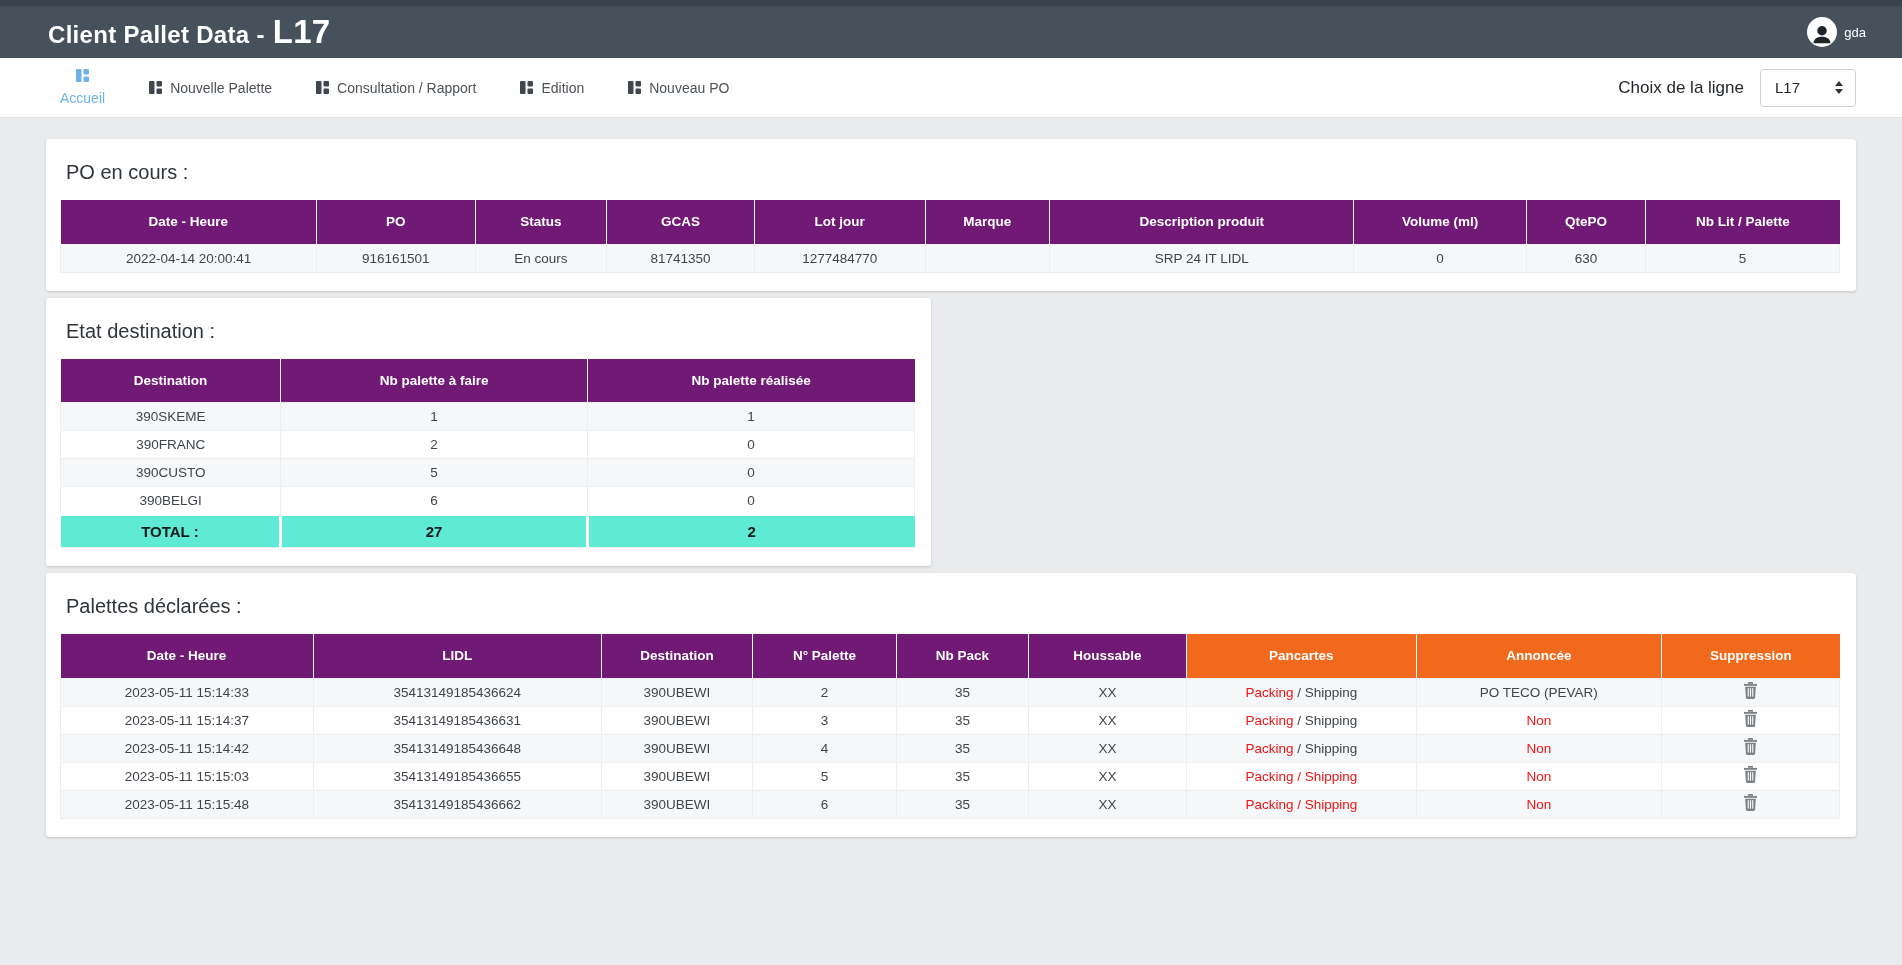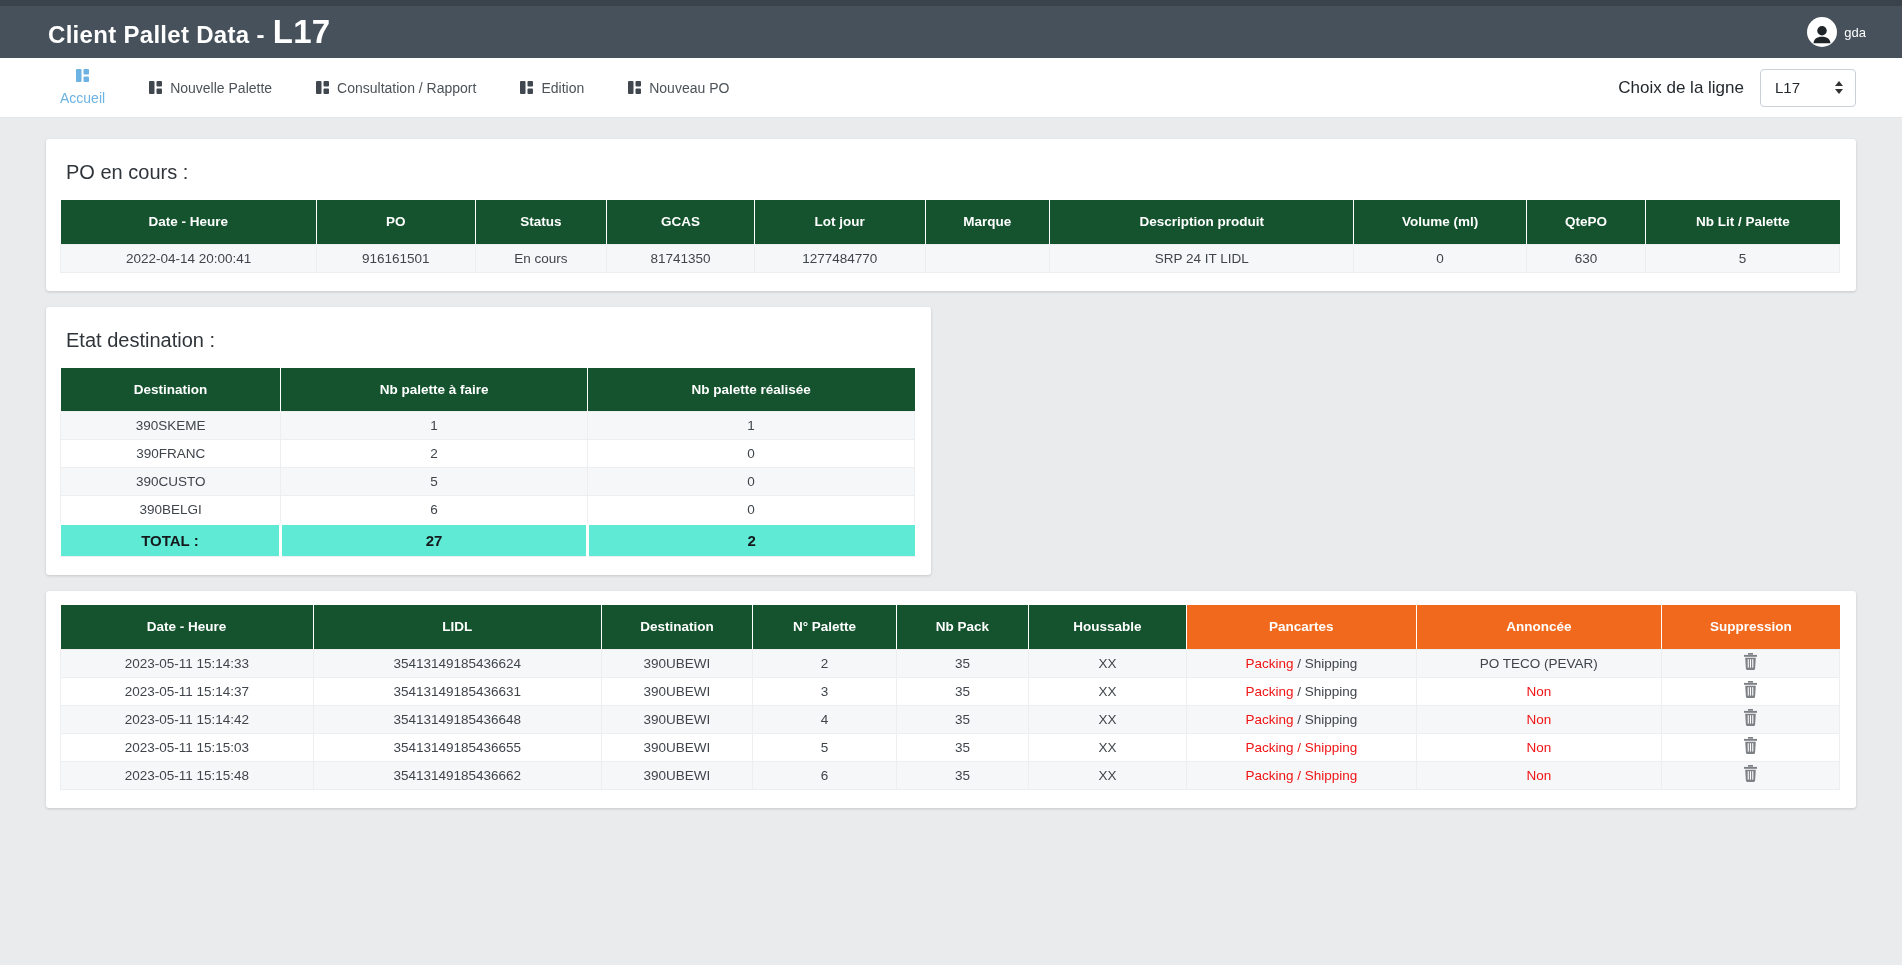--- a/index.html
+++ b/index.html
@@ -41,28 +41,28 @@
     display:flex; align-items:center; justify-content:space-between;
     padding:0 12px 0 14px; font-size:15px; color:#23282d; cursor:pointer;
   }
   .updown { display:flex; flex-direction:column; gap:3px; }
   .updown i { display:block; width:0; height:0; border-left:4px solid transparent; border-right:4px solid transparent; }
   .updown .up { border-bottom:5px solid #333; }
   .updown .down { border-top:5px solid #333; }
 
   
   .main { padding:21px 46px 0 46px; }
-  .card { background:#fff; border-radius:3px; box-shadow:0 1px 3px rgba(0,0,0,.16); padding:14px 16px 18px 14px; margin-bottom:16px; }
+  .card { background:#fff; border-radius:3px; box-shadow:0 1px 3px rgba(0,0,0,.16); padding:14px 16px 18px 14px; margin-bottom:7px; }
   .card h2 { font-size:20px; font-weight:400; color:#2f353b; margin:8px 0 16px 6px; }
   .card.half { width:885px; }
 
   
   table { width:100%; border-collapse:collapse; table-layout:fixed; }
   thead th {
-    background:#14532d; color:#fff; font-weight:bold; font-size:13.5px;
+    background:#701a75; color:#fff; font-weight:bold; font-size:13.5px;
     height:44px; padding:4px 6px;
     border-left:1px solid #fff; border-right:1px solid #fff;
   }
   thead th:first-child { border-left:none; }
   thead th:last-child { border-right:none; }
   thead th.accent { background:#f1691c; }
   tbody td {
     text-align:center; font-size:13.5px; color:#3f454b;
     height:28px; padding:2px 6px;
     border:1px solid #eceef0;
@@ -237,20 +237,21 @@
         <tr class="total">
           <td>TOTAL :</td>
           <td>27</td>
           <td>2</td>
         </tr>
       </tbody>
     </table>
   </section>
 
   <section class="card">
+    <h2>Palettes déclarées :</h2>
     <table>
       <colgroup>
         <col style="width:14.2%">
           <col style="width:16.2%">
           <col style="width:8.5%">
           <col style="width:8.1%">
           <col style="width:7.4%">
         <col style="width:8.9%">
           <col style="width:12.9%">
           <col style="width:13.8%">

